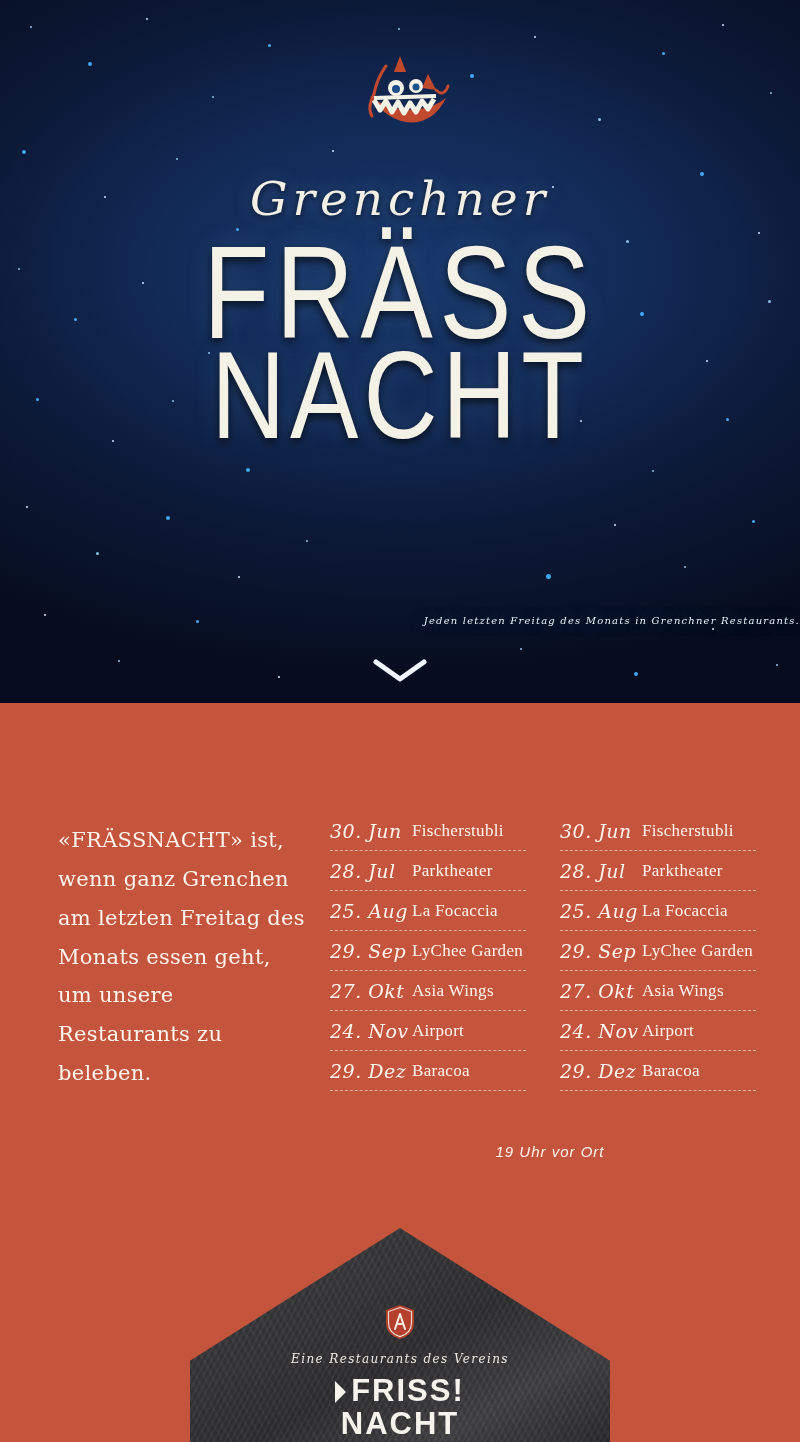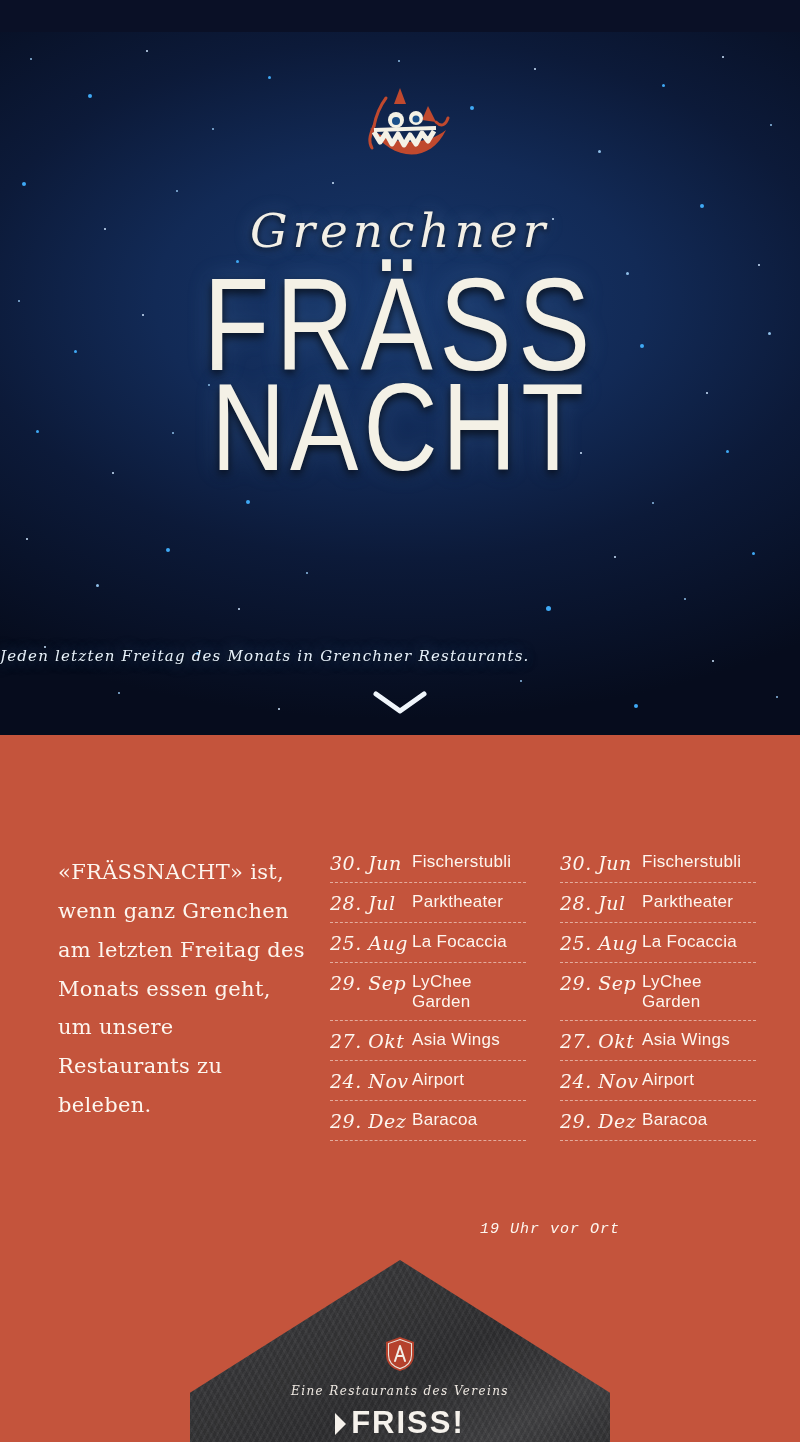--- a/index.html
+++ b/index.html
@@ -13,21 +13,20 @@
 
   
   .hero {
     position: relative;
     width: 800px;
     height: 703px;
     overflow: hidden;
     background:
       radial-gradient(ellipse 700px 420px at 50% 38%, #17376b 0%, #122a56 35%, #0c1a39 62%, #060c1d 100%),
       linear-gradient(180deg, #11305f 0%, #0d2047 45%, #070d20 100%);
-    margin-top: 32px;
   }
   .stars { position: absolute; inset: 0; }
   .star {
     position: absolute;
     border-radius: 50%;
     background: #cfe6ff;
   }
   .star.blue { background: #3fa9f5; }
   .star.soft { background: #8fbfe8; }
 
@@ -74,24 +73,24 @@
   .brand-line2 {
     font-size: 125px;
     letter-spacing: 6px;
     transform: scaleX(.82);
     margin-top: -16px;
   }
   .tagline {
     position: absolute;
     left: 0; right: 0;
     top: 615px;
-    text-align: left;
-    font-family: "DejaVu Serif", serif;
-    font-style: italic;
-    font-size: 15px;
+    text-align: right;
+    font-family: "DejaVu Serif", serif;
+    font-style: italic;
+    font-size: 10px;
     letter-spacing: 1.2px;
     color: #e8f2fb;
     text-shadow: 0 1px 4px rgba(0,0,0,.6), 0 0 14px rgba(120,180,240,.5);
   }
   .scroll-arrow {
     position: absolute;
     left: 0; right: 0;
     top: 658px;
     text-align: center;
     cursor: pointer;
@@ -133,51 +132,50 @@
     position: absolute;
     left: 330px;
     top: 108px;
     width: 430px;
     display: flex;
     gap: 34px;
   }
   .col { width: 196px; }
   .row {
     display: flex;
-    align-items: flex-start;
+    align-items: center;
     padding: 9px 0 8px 0;
     border-bottom: 1px dashed rgba(253,246,239,.55);
   }
   .row .date {
     width: 82px;
     flex: none;
     font-family: "DejaVu Serif", serif;
     font-style: italic;
     font-size: 19px;
     color: #fdf6ef;
     letter-spacing: .5px;
   }
   .row .place {
-    font-family: Liberation Sans, sans-serif;
+    font-family: Liberation Serif, serif;
     font-size: 17px;
     color: #fdf6ef;
     letter-spacing: .3px;
   }
   .time-note {
     position: absolute;
     top: 440px;
     left: 340px;
     width: 420px;
     text-align: center;
-    font-family: Liberation Mono, monospace;
+    font-family: Liberation Sans, sans-serif;
     font-style: italic;
     font-size: 15px;
     letter-spacing: 1px;
     color: #fdf6ef;
-    margin-top: 46px;
   }
 
   
   .footer {
     position: relative;
     width: 800px;
     height: 214px;
     background: #c4543c;
     overflow: hidden;
   }

